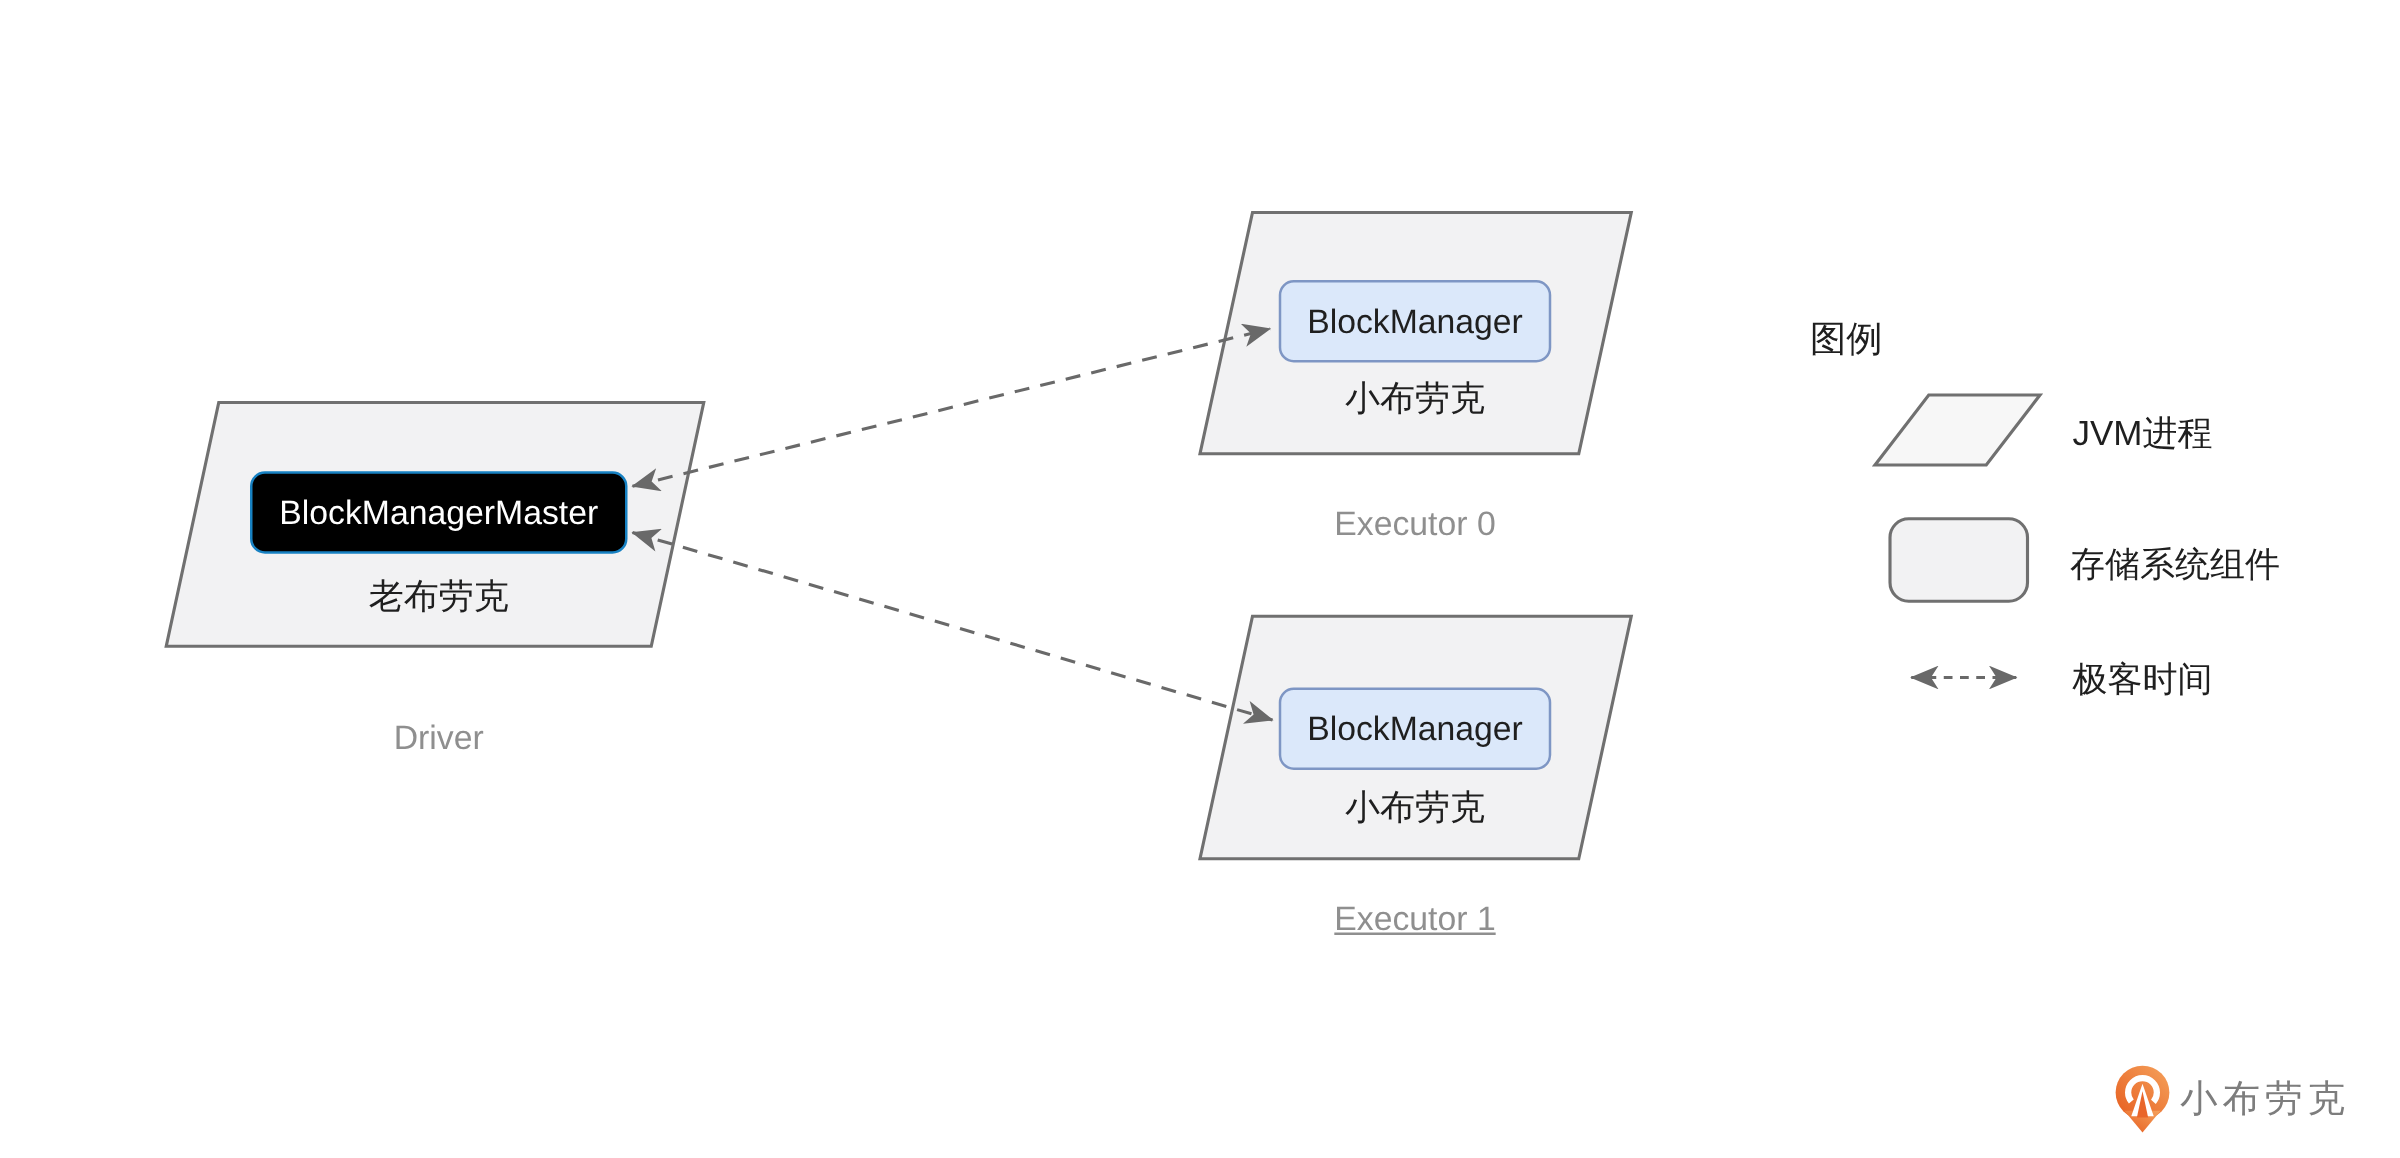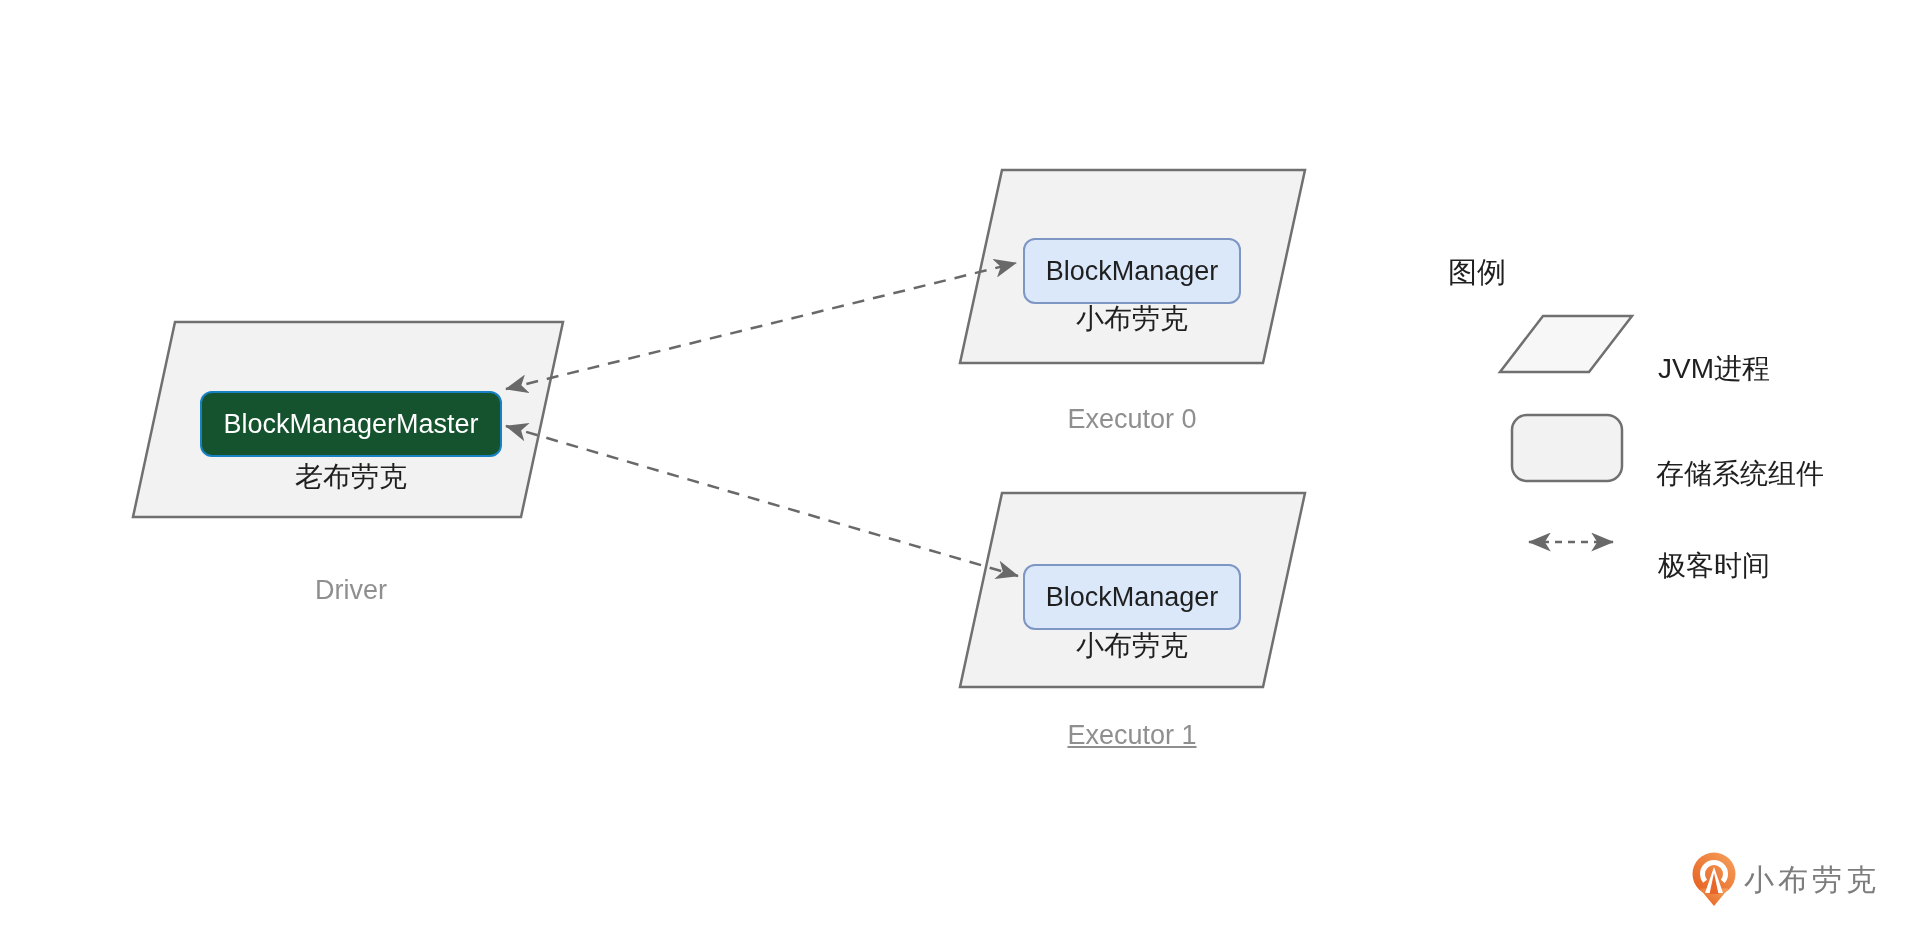--- a/index.html
+++ b/index.html
@@ -11,25 +11,24 @@
     font-family:"Liberation Sans", sans-serif;
   }
   .shapes{position:absolute;left:0;top:0;width:1920px;height:926px;}
 
   .node-box{
     position:absolute;
     display:flex;align-items:center;justify-content:center;
     border-radius:12px;
     box-sizing:border-box;
     white-space:nowrap;
-    margin-top:14px;
   }
   .master-box{
     left:200px;top:377px;width:302px;height:66px;
-    background:#14532d;border:2px solid #1781C2;
+    background:#000000;border:2px solid #1781C2;
     color:#ffffff;font-size:27px;justify-content:center;
   }
   .mgr-box{
     width:218px;height:66px;
     background:#DBE8FA;border:2px solid #7E96C4;
     color:#1F1F1F;font-size:27px;
   }
   .mgr-box.e0{left:1023px;top:224px;}
   .mgr-box.e1{left:1023px;top:550px;}
 
@@ -39,21 +38,21 @@
   .caption{color:#8F8F8F;font-size:27px;}
 
   .nick-driver{left:200px;top:459px;width:302px;}
   .cap-driver{left:200px;top:545px;width:302px;margin-top:29px;}
   .nick-e0{left:1023px;top:301px;width:218px;}
   .cap-e0{left:1023px;top:403px;width:218px;}
   .nick-e1{left:1023px;top:628px;width:218px;}
   .cap-e1{left:1023px;top:719px;width:218px;text-decoration:underline;}
 
   .legend-title{left:1448px;top:254px;font-size:29px;font-weight:500;color:#1F1F1F;text-align:center;}
-  .legend-label{font-size:28px;color:#1F1F1F;margin-top:22px;}
+  .legend-label{font-size:28px;color:#1F1F1F;}
   .ll-jvm{left:1658px;top:329px;}
   .ll-store{left:1656px;top:434px;}
   .ll-msg{left:1658px;top:526px;}
 
   .brand-name{left:1744px;top:861px;font-size:30px;letter-spacing:4px;color:#7D7D7D;}
 </style>
 </head>
 <body>
 
 <div class="stage">

